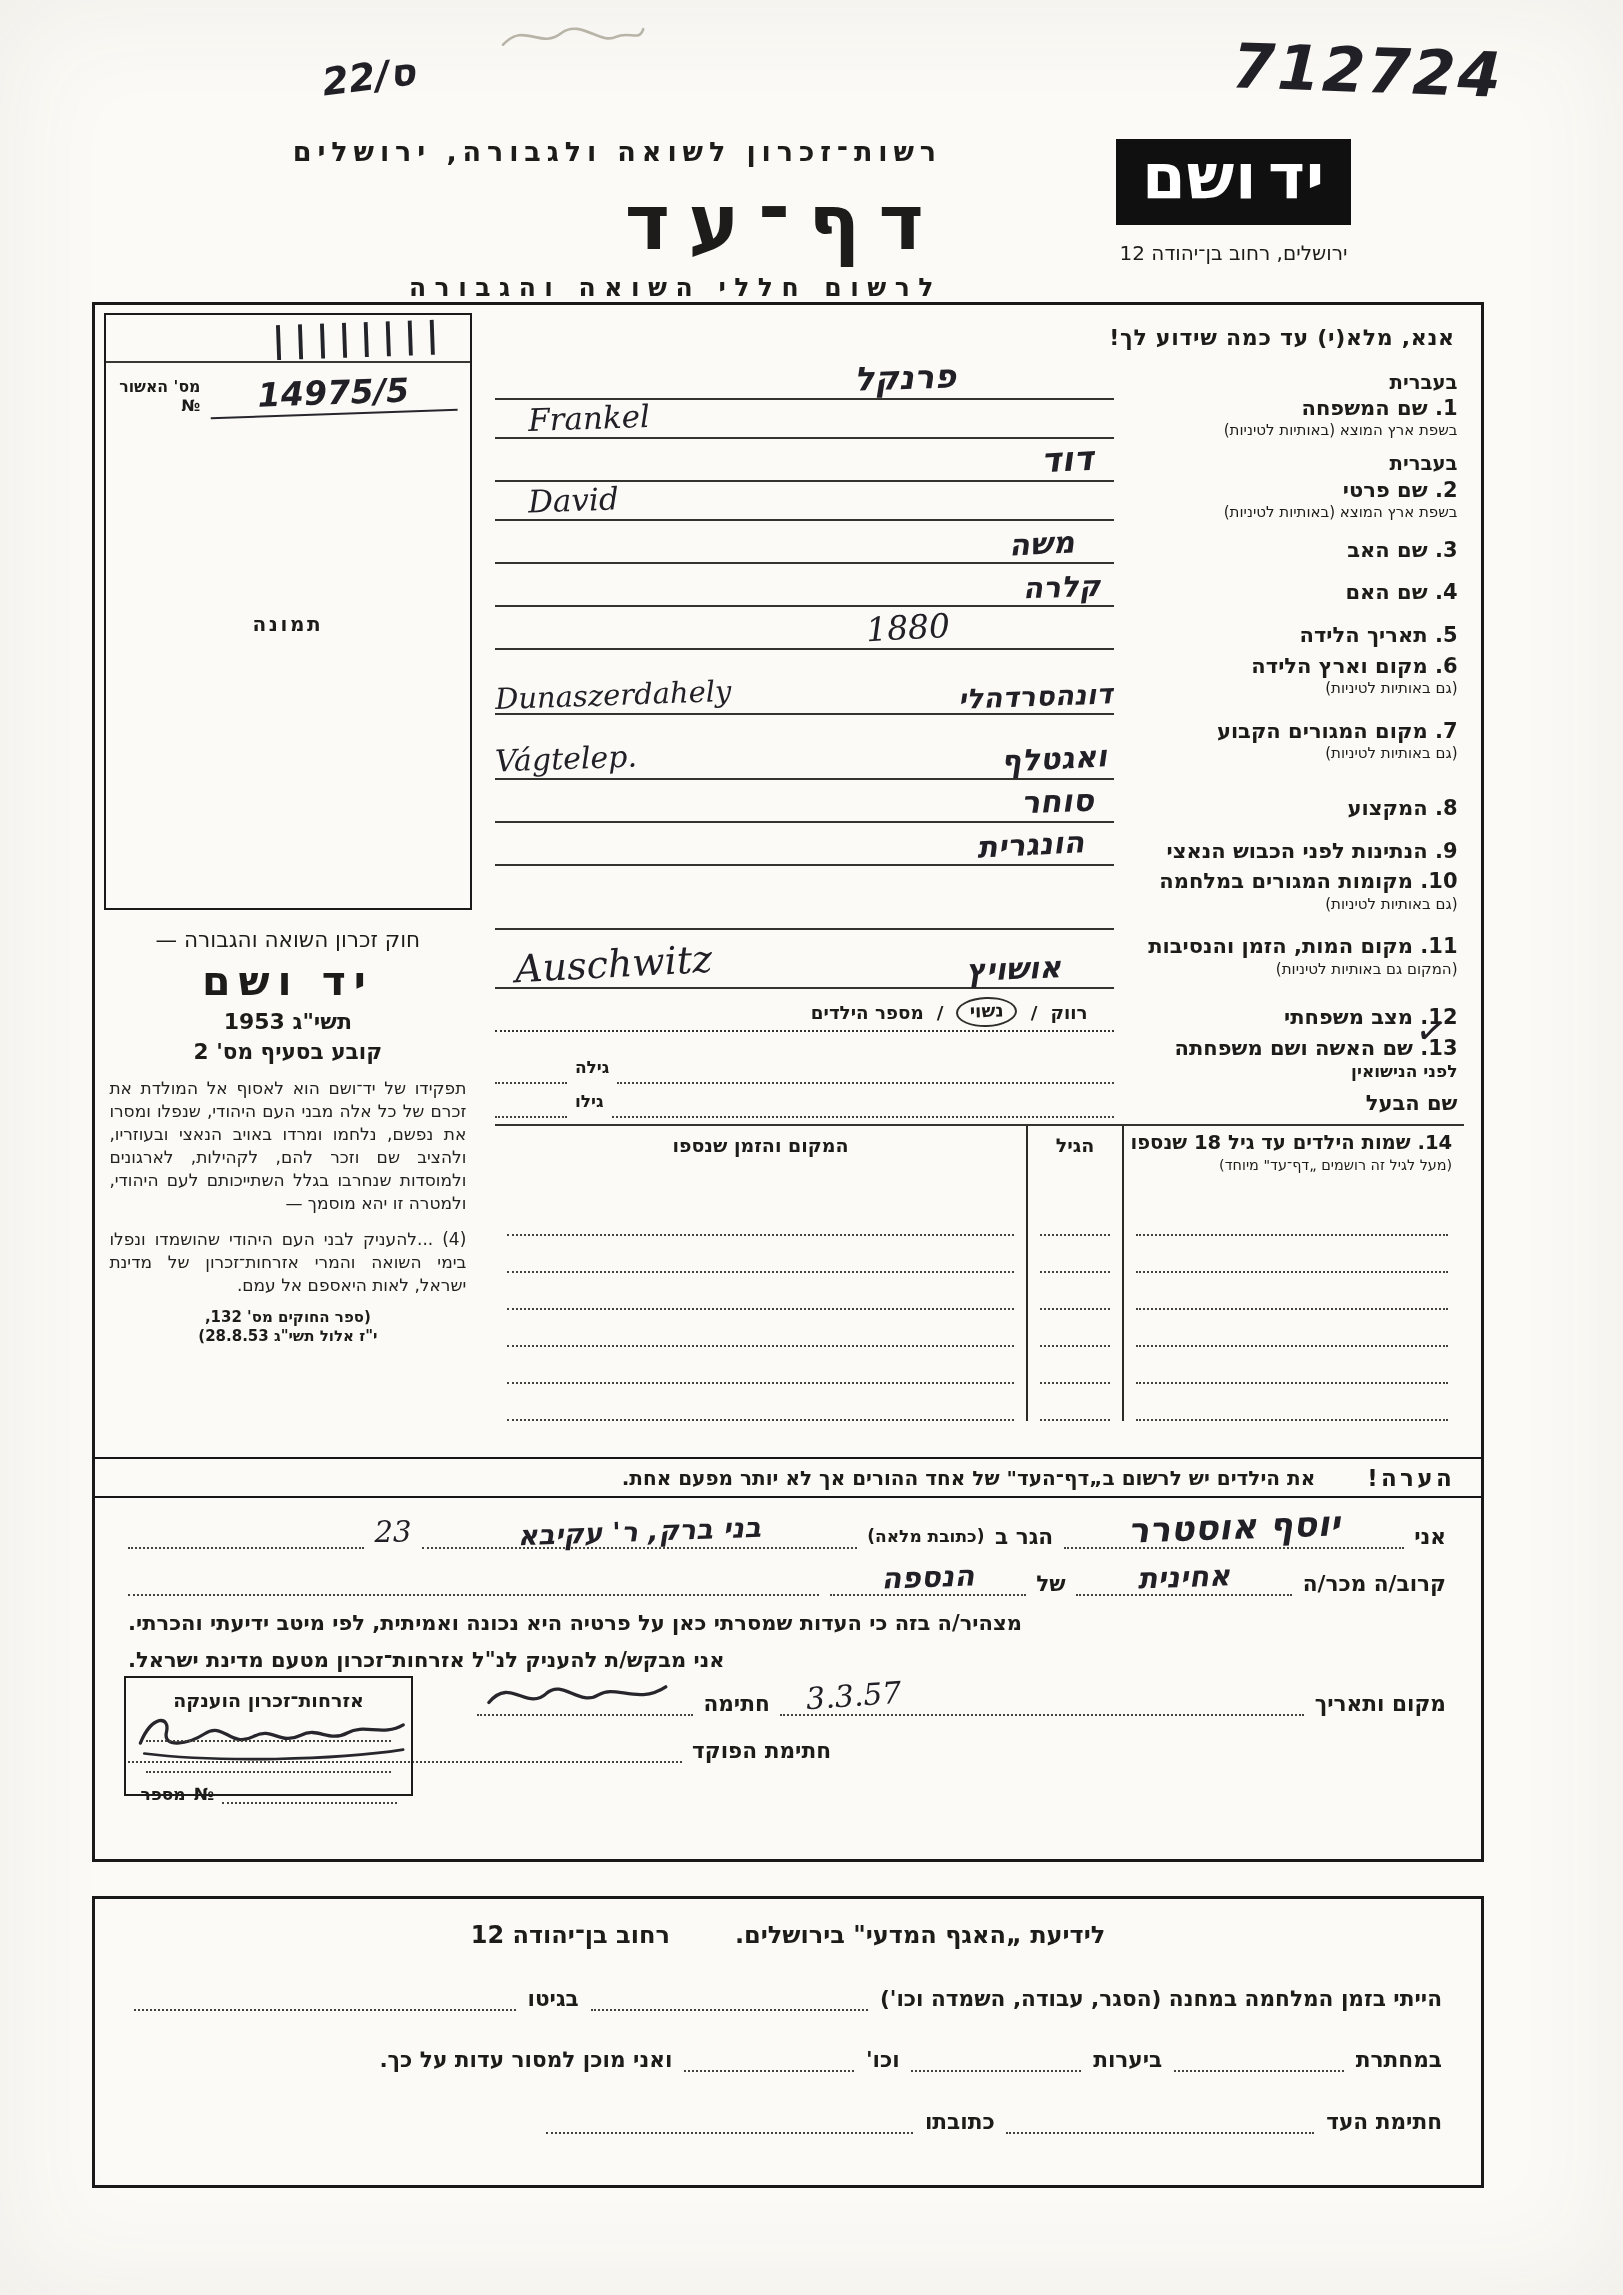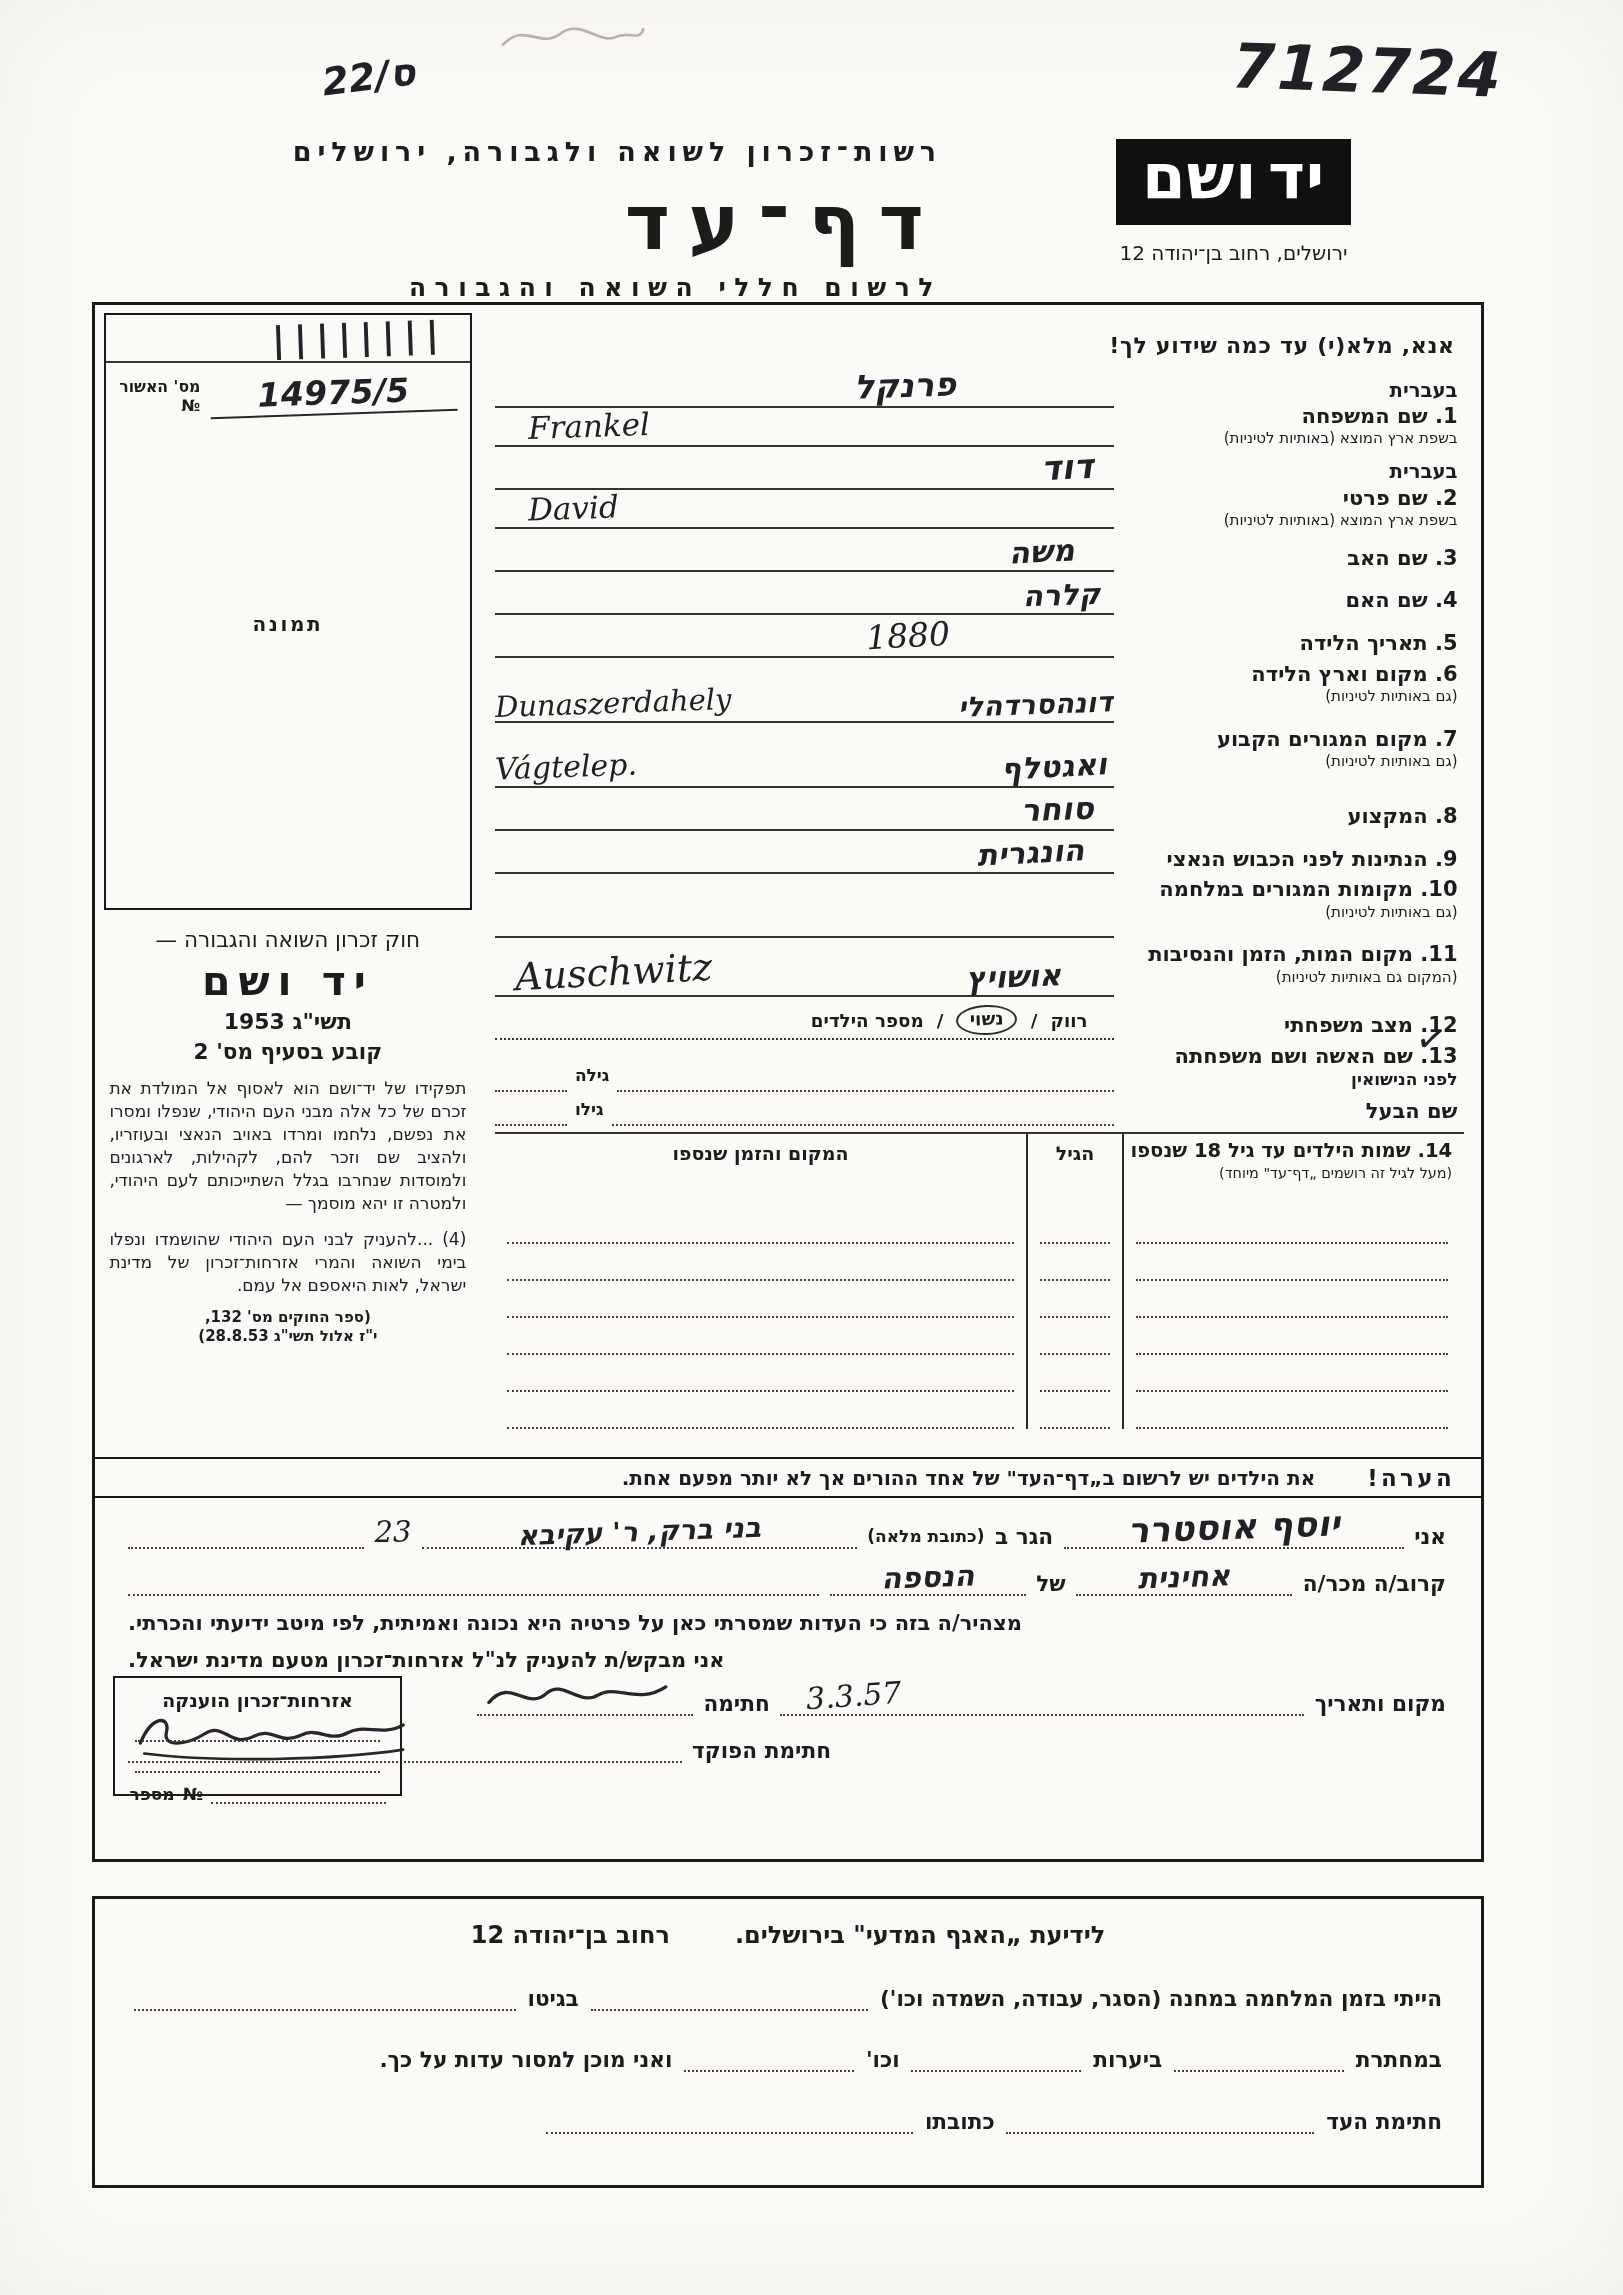--- a/index.html
+++ b/index.html
@@ -25,21 +25,21 @@
   .hdr-title{font-size:77px;font-weight:bold;letter-spacing:18.3px;margin-top:10.5px}
   .hdr-sub{font-size:25px;font-weight:bold;letter-spacing:8.5px;margin-top:6.5px}
   .hdr-right{left:1037px;top:139px;width:393px;text-align:center}
   .logo{display:inline-block;background:#101010;color:#fff;font-size:63px;font-weight:bold;
         padding:1.3px 26px 11.8px;letter-spacing:0.7px;word-spacing:-11.8px}
   .hdr-addr{margin-top:16px;font-size:20px;font-weight:normal}
 
   
   .main-box{left:92px;top:302px;width:1392px;height:1560px;border:3.3px solid #191919}
   .form-top{display:flex;height:1152px;overflow:hidden}
-  .fields-col{flex:1;padding:8px 17px}
+  .fields-col{flex:1;padding:0 17px}
   .sidebar-col{width:383px;padding:7.9px 6.5px 0 9.2px}
 
   .intro{font-size:22px;font-weight:bold;text-align:right;padding:19.6px 9.2px 11.8px 0;letter-spacing:0.7px}
 
   .fgroup,.frow{display:flex;align-items:flex-end;margin-bottom:3.9px;gap:10.5px}
   .frow2{align-items:flex-start}
   .glabel{width:340px;text-align:right;padding-right:6.5px}
   .glabel .tag{font-size:19.6px;font-weight:bold}
   .glabel .main{font-size:21px;font-weight:bold;margin-top:2.6px}
   .glabel .sub,.rlabel .sub{font-size:15px;font-weight:normal;margin-top:1.3px}
@@ -85,21 +85,21 @@
   .dlab{font-weight:bold;white-space:nowrap}
   .dhint{font-size:17px;font-weight:bold;padding-bottom:2.6px;white-space:nowrap}
   .dslot{position:relative;border-bottom:2px dotted #45423b;height:31px}
   .grow{flex:1}
   .w520{width:340px}.w800{width:524px}.w360{width:236px}.w330{width:216px}.w300{width:196px}
   .dtext{font-weight:bold;margin-bottom:13px;text-align:left;font-size:21px}
   .centered{position:absolute;right:0;left:0;text-align:center;bottom:0}
   .l6{margin-right:615px;margin-bottom:0}
   .sig{position:absolute;bottom:-2.6px;left:3.9px}
 
-  .grant-box{position:absolute;left:18px;top:178px;width:289px;height:120px;border:2.6px solid #1b1b1b;
+  .grant-box{position:absolute;left:29px;top:178px;width:289px;height:120px;border:2.6px solid #1b1b1b;
              padding:10.5px 14.4px 9.2px;text-align:center}
   .grant-title{font-size:19px;font-weight:bold}
   .gline{height:31px;border-bottom:2px dotted #45423b;margin:0 5.2px}
   .grant-num{display:flex;direction:ltr;align-items:flex-end;gap:7.9px;margin-top:9.2px;
              font-size:17px;font-weight:bold}
   .gdots{flex:1;border-bottom:2px dotted #45423b;height:22px}
 
   
   .sidebar-box{border:2.6px solid #1a1a1a;height:597px}
   .tally-row{height:48px;border-bottom:2px solid #3a3833;padding:2.6px 22px 0 0;overflow:hidden}

